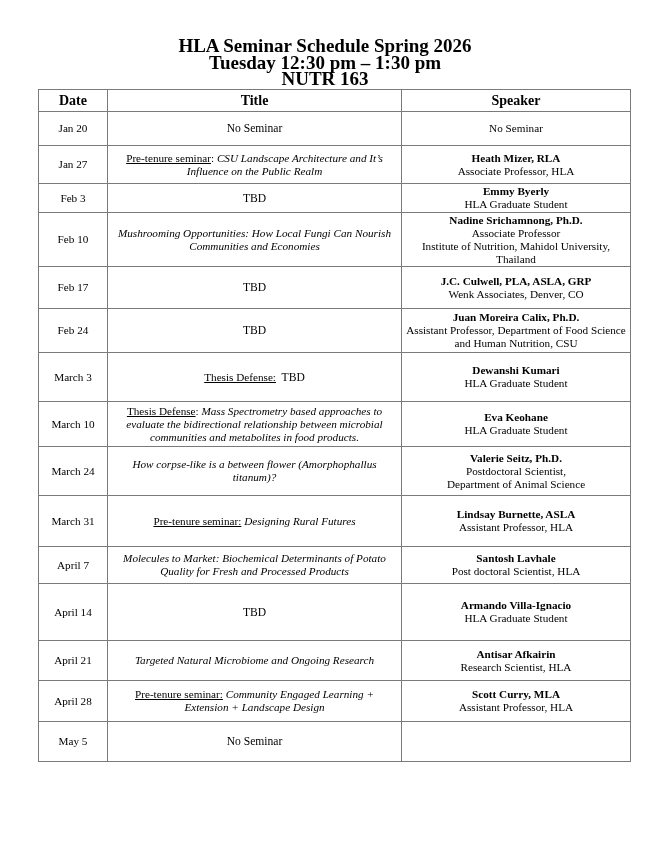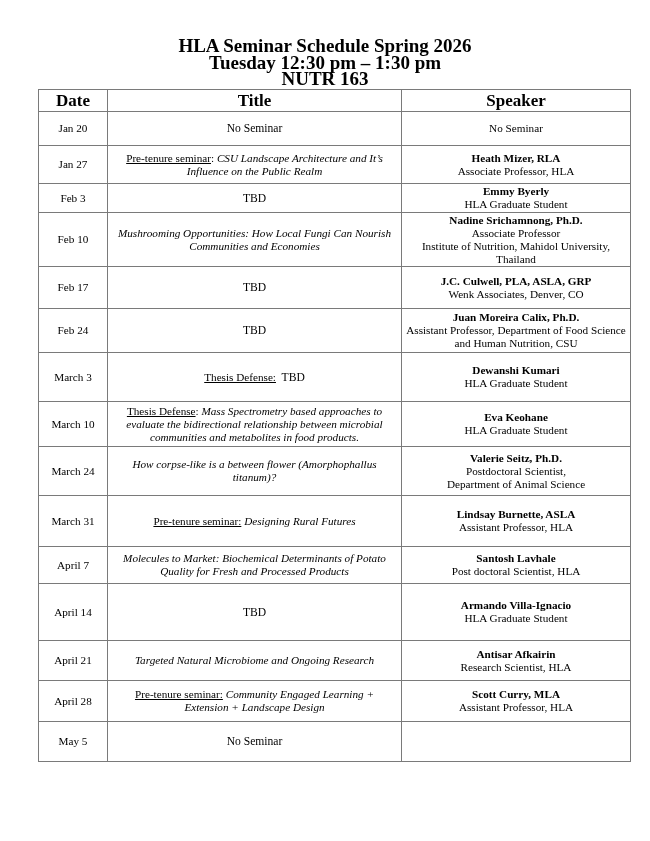--- a/index.html
+++ b/index.html
@@ -14,21 +14,21 @@
   .heading div { white-space: pre; }
   table.sched {
     position: absolute; left: 38px; top: 89px;
     border-collapse: collapse; table-layout: fixed; width: 592px;
     font-size: 11.2px; line-height: 13px;
   }
   table.sched td, table.sched th {
     border: 1px solid #7a7a7a; text-align: center; vertical-align: middle;
     padding: 0 4px;
   }
-  table.sched th { font-weight: bold; font-size: 17px; }
+  table.sched th { font-weight: bold; font-size: 14px; }
   col.c-date { width: 69px; }
   col.c-title { width: 294px; }
   col.c-speaker { width: 229px; }
   .u { text-decoration: underline; }
   .i { font-style: italic; }
   .b { font-weight: bold; text-align: center; }
   .sp-line { display: block; }
   .title-plain { font-size: 11.6px; }
 </style>
 </head>

